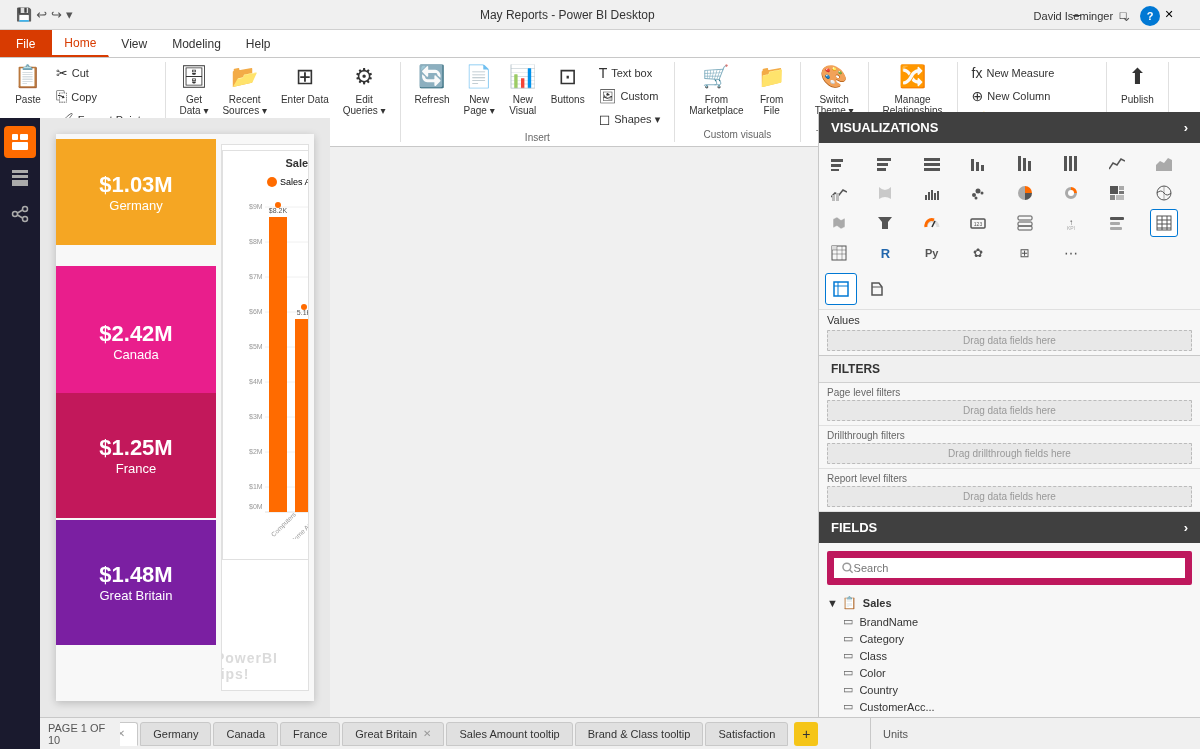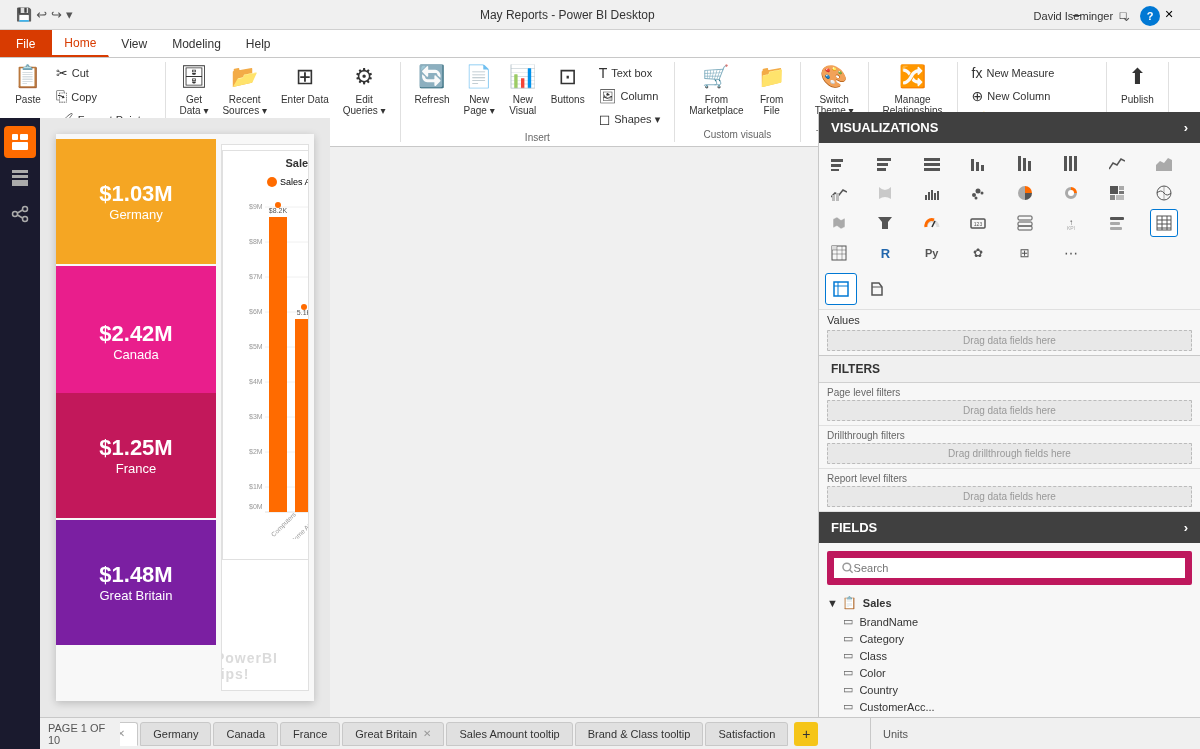--- a/index.html
+++ b/index.html
@@ -558,21 +558,21 @@
           <span class="btn-icon">⊡</span>
           <span class="btn-label">Buttons</span>
         </div>
         <div class="small-btns-col">
           <div class="ribbon-btn-small">
             <span class="btn-icon">T</span>
             <span>Text box</span>
           </div>
           <div class="ribbon-btn-small">
             <span class="btn-icon">🖼</span>
-            <span>Column</span>
+            <span>Custom</span>
           </div>
           <div class="ribbon-btn-small">
             <span class="btn-icon">◻</span>
             <span>Shapes ▾</span>
           </div>
         </div>
       </div>
       <div class="ribbon-group-label">Insert</div>
     </div>
 
@@ -666,21 +666,21 @@
       <line x1="6.5" y1="8" x2="11.5" y2="5"></line>
       <line x1="6.5" y1="10" x2="11.5" y2="13"></line>
     </svg>
   </div>
 </div>
 
 <div id="main-area">
   <div id="canvas">
     <div id="report-content">
 
-      <div class="sales-card" style="top:5px;height:125px;background:#f5a623;">
+      <div class="sales-card" style="top:5px;height:106px;background:#f5a623;">
         <div class="amount">$1.03M</div>
         <div class="country">Germany</div>
       </div>
       <div class="sales-card" style="top:132px;height:150px;background:#e91e8c;">
         <div class="amount">$2.42M</div>
         <div class="country">Canada</div>
       </div>
       <div class="sales-card" style="top:259px;height:125px;background:#c2185b;">
         <div class="amount">$1.25M</div>
         <div class="country">France</div>

